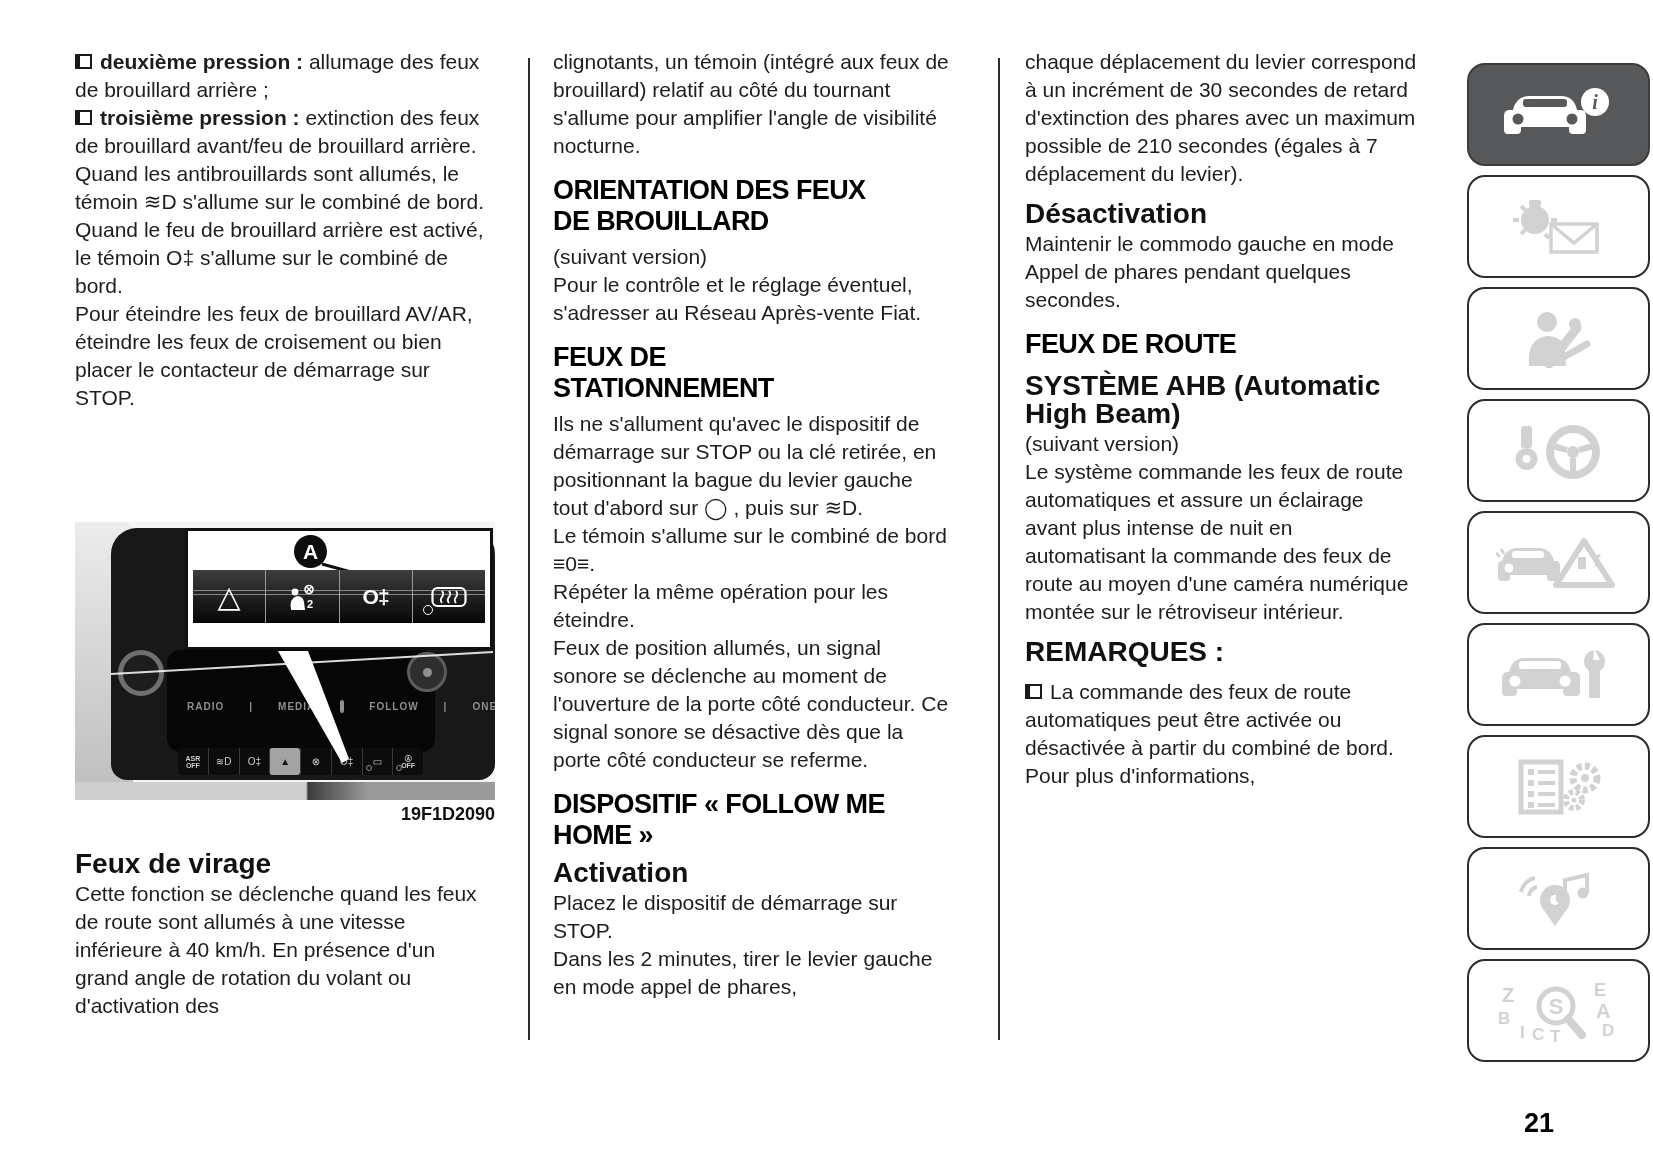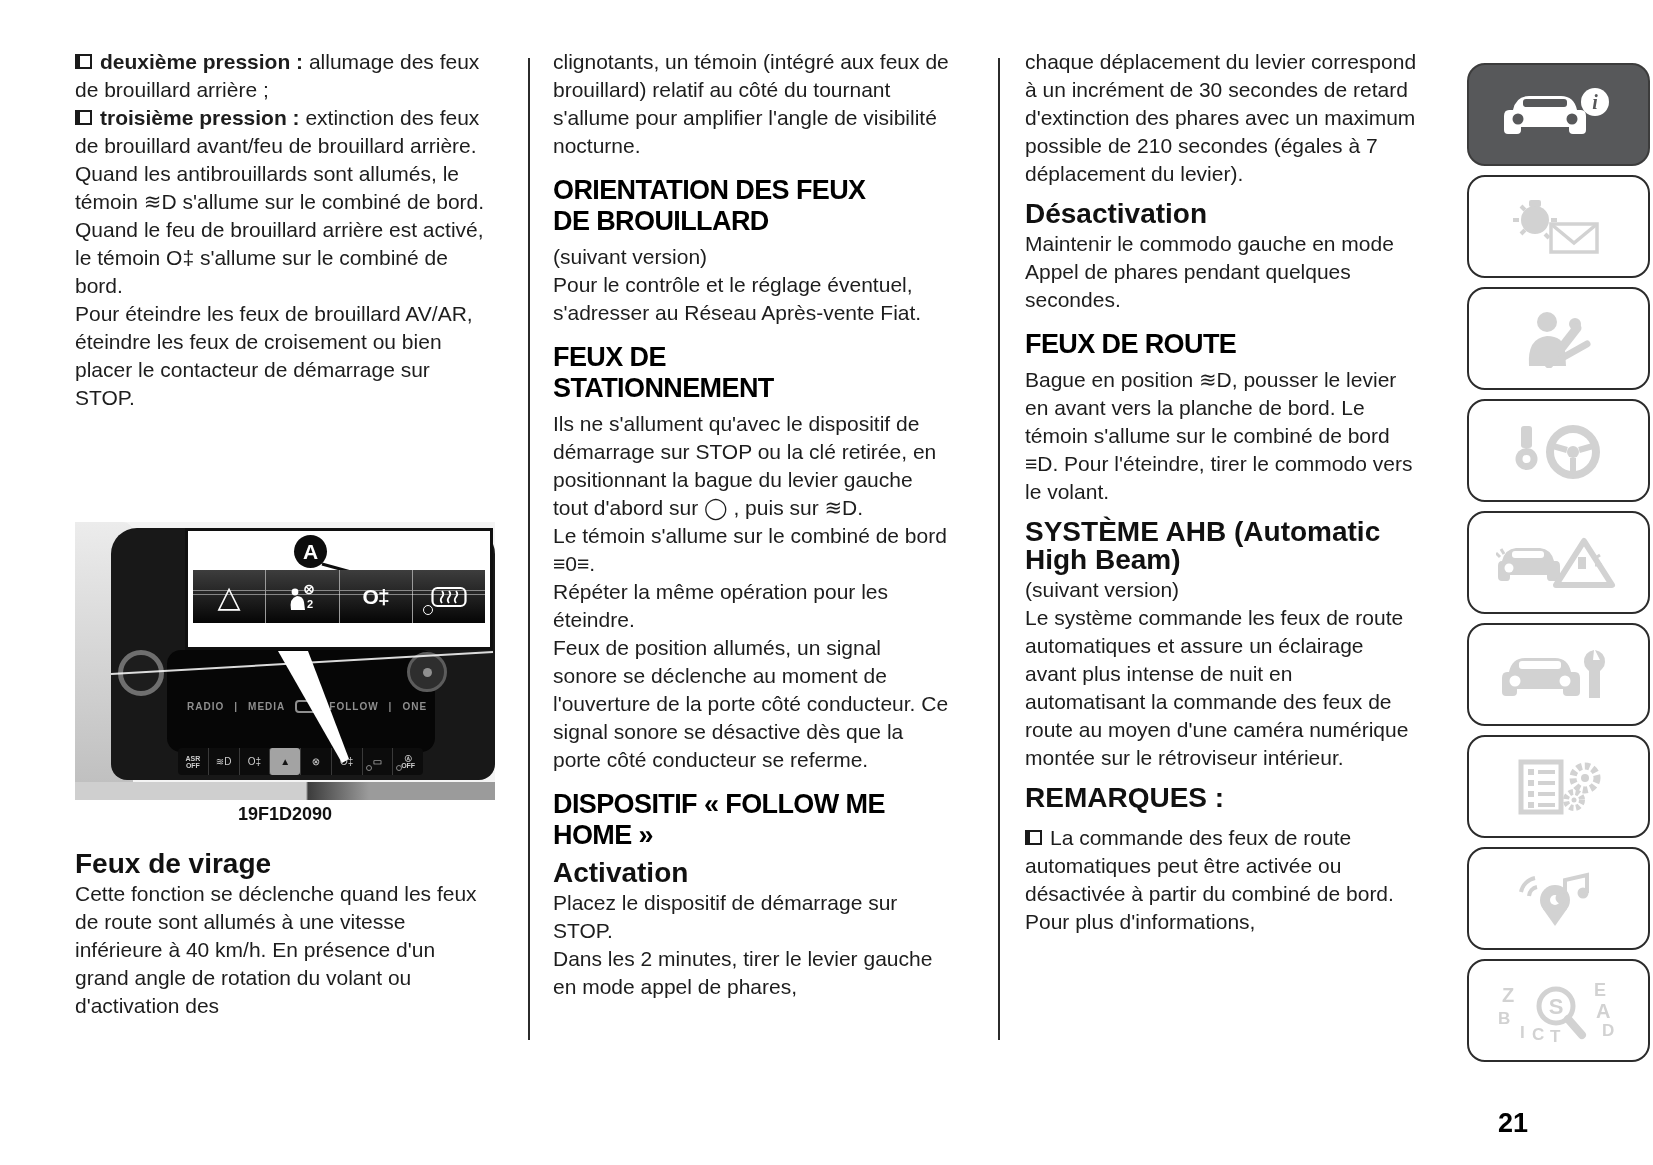--- a/index.html
+++ b/index.html
@@ -26,21 +26,21 @@
   #figure{position:absolute;left:75px;top:522px;width:420px;height:278px;background:#f4f4f4;overflow:hidden}
   .ph-left{position:absolute;left:0;top:0;width:58px;height:278px;
        background:linear-gradient(180deg,#ececec,#bdbdbd);border-radius:0 10px 10px 0}
   .ph-dash{position:absolute;left:36px;top:6px;right:0;bottom:20px;background:#181818;border-radius:26px 26px 16px 16px}
   .ph-bezel{position:absolute;left:92px;top:128px;width:268px;height:102px;background:#060606;border-radius:14px}
   .knob{position:absolute;border-radius:50%}
   .knob-l{left:43px;top:128px;width:46px;height:46px;background:#1d1d1d;border:5px solid #6f6f6f}
   .knob-r{left:332px;top:130px;width:40px;height:40px;background:#2e2e2e;border:3px solid #5c5c5c;
        display:flex;align-items:center;justify-content:center}
   .knob-r .dot{width:9px;height:9px;border-radius:50%;background:#909090}
-  .media-row{position:absolute;left:112px;top:178px;width:246px;display:flex;align-items:center;gap:10px;
+  .media-row{position:absolute;left:112px;top:178px;width:246px;display:flex;align-items:center;gap:25px;
        color:#8f8f8f;font-size:10px;font-weight:bold;letter-spacing:1px}
   .usb{display:inline-block;width:24px;height:13px;border:2px solid #8f8f8f;border-radius:4px}
   .strip-bottom{position:absolute;left:103px;top:226px;width:245px;height:27px;background:#0c0c0c;
        border-radius:4px;display:flex}
   .sb-cell{flex:1;display:flex;flex-direction:column;align-items:center;justify-content:center;
        color:#cfcfcf;font-size:10px;line-height:10px;border-left:1px solid #3a3a3a;position:relative}
   .sb-cell:first-child{border-left:none}
   .sb-cell .tiny{font-size:7px;line-height:7px;font-weight:bold}
   .sb-cell.hl{background:#a3a3a3;color:#141414;border-radius:3px}
   .sb-cell.led::before{content:"";position:absolute;left:3px;bottom:4px;width:4px;height:4px;
@@ -59,35 +59,35 @@
        background:rgba(255,255,255,.45)}
   .inset-strip::before{top:38%} .inset-strip::after{top:46%}
   .in-cell{flex:1;display:flex;align-items:center;justify-content:center;color:#fff;
        border-left:1px solid #9a9a9a;position:relative}
   .in-cell:first-child{border-left:none}
   .in-hazard{font-size:30px;line-height:30px}
   .in-fog{font-size:21px;font-weight:bold;letter-spacing:-1px}
   .in-cell.led2::before{content:"";position:absolute;left:10px;bottom:8px;width:8px;height:8px;
        border:1.5px solid #fff;border-radius:50%}
 
-  #fig-caption{position:absolute;left:75px;top:804px;width:420px;display:flex;justify-content:center;
+  #fig-caption{position:absolute;left:75px;top:804px;width:420px;display:flex;justify-content:flex-end;
        font-size:18px;font-weight:bold;color:#111}
   #col1-after{position:absolute;left:75px;top:846px;width:414px}
 
   
   #sidebar{position:absolute;left:1467px;top:63px;width:183px}
   .tab{width:183px;height:103px;border:2px solid #2c2c2c;border-radius:18px;background:#fff;
        margin-bottom:9px;display:flex;align-items:center;justify-content:center}
   .tab svg{color:#d2d2d2}
   .tab .cut{fill:#fff}
   .tab.active{background:#57585a;border-color:#3c3c3c}
   .tab.active svg{color:#fff}
   .tab.active .cut{fill:#57585a}
 
-  #page-num{position:absolute;left:1498px;top:1108px;width:56px;text-align:left;
+  #page-num{position:absolute;left:1498px;top:1108px;width:56px;text-align:right;
        font-size:27px;font-weight:bold;color:#000}
 </style>
 </head>
 <body>
 
 <div class="vsep" id="sep1"></div>
 <div class="vsep" id="sep2"></div>
 
 <div class="col" id="col1">
   <p class="body bullet"><strong>deuxième pression :</strong><span> allumage des feux de brouillard arrière ;</span></p>
@@ -207,21 +207,20 @@
   <h3 class="sub" style="margin-top:8px">Activation</h3>
   <p class="body">Placez le dispositif de démarrage sur STOP.</p>
   <p class="body">Dans les 2 minutes, tirer le levier gauche en mode appel de phares,</p>
 </div>
 
 <div class="col" id="col3">
   <p class="body">chaque déplacement du levier correspond à un incrément de 30 secondes de retard d'extinction des phares avec un maximum possible de 210 secondes (égales à 7 déplacement du levier).</p>
   <h3 class="sub">Désactivation</h3>
   <p class="body">Maintenir le commodo gauche en mode Appel de phares pendant quelques secondes.</p>
   <h2 class="big">FEUX DE ROUTE</h2>
-  <p class="body">Bague en position ≋D, pousser le levier en avant vers la planche de bord. Le témoin s'allume sur le combiné de bord ≡D. Pour l'éteindre, tirer le commodo vers le volant.</p>
   <h3 class="sub">SYSTÈME AHB (Automatic High Beam)</h3>
   <p class="body">(suivant version)</p>
   <p class="body">Le système commande les feux de route automatiques et assure un éclairage avant plus intense de nuit en automatisant la commande des feux de route au moyen d'une caméra numérique montée sur le rétroviseur intérieur.</p>
   <h3 class="sub" style="margin-bottom:12px">REMARQUES :</h3>
   <p class="body bullet"><span>La commande des feux de route automatiques peut être activée ou désactivée à partir du combiné de bord. Pour plus d'informations,</span></p>
 </div>
 
 <div id="sidebar">
 
   <div class="tab active">

